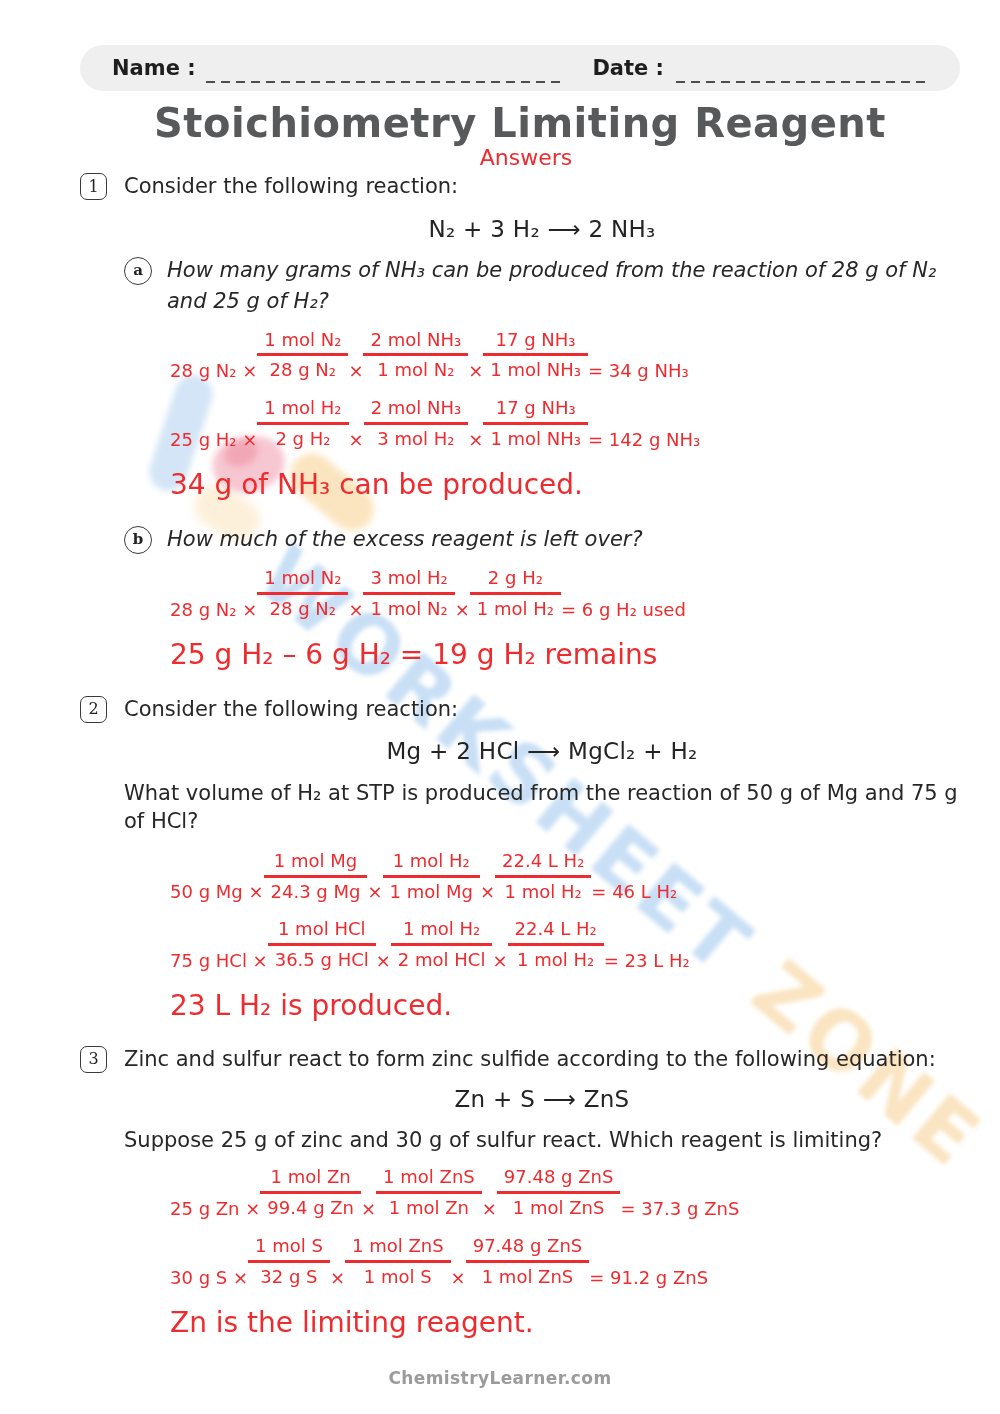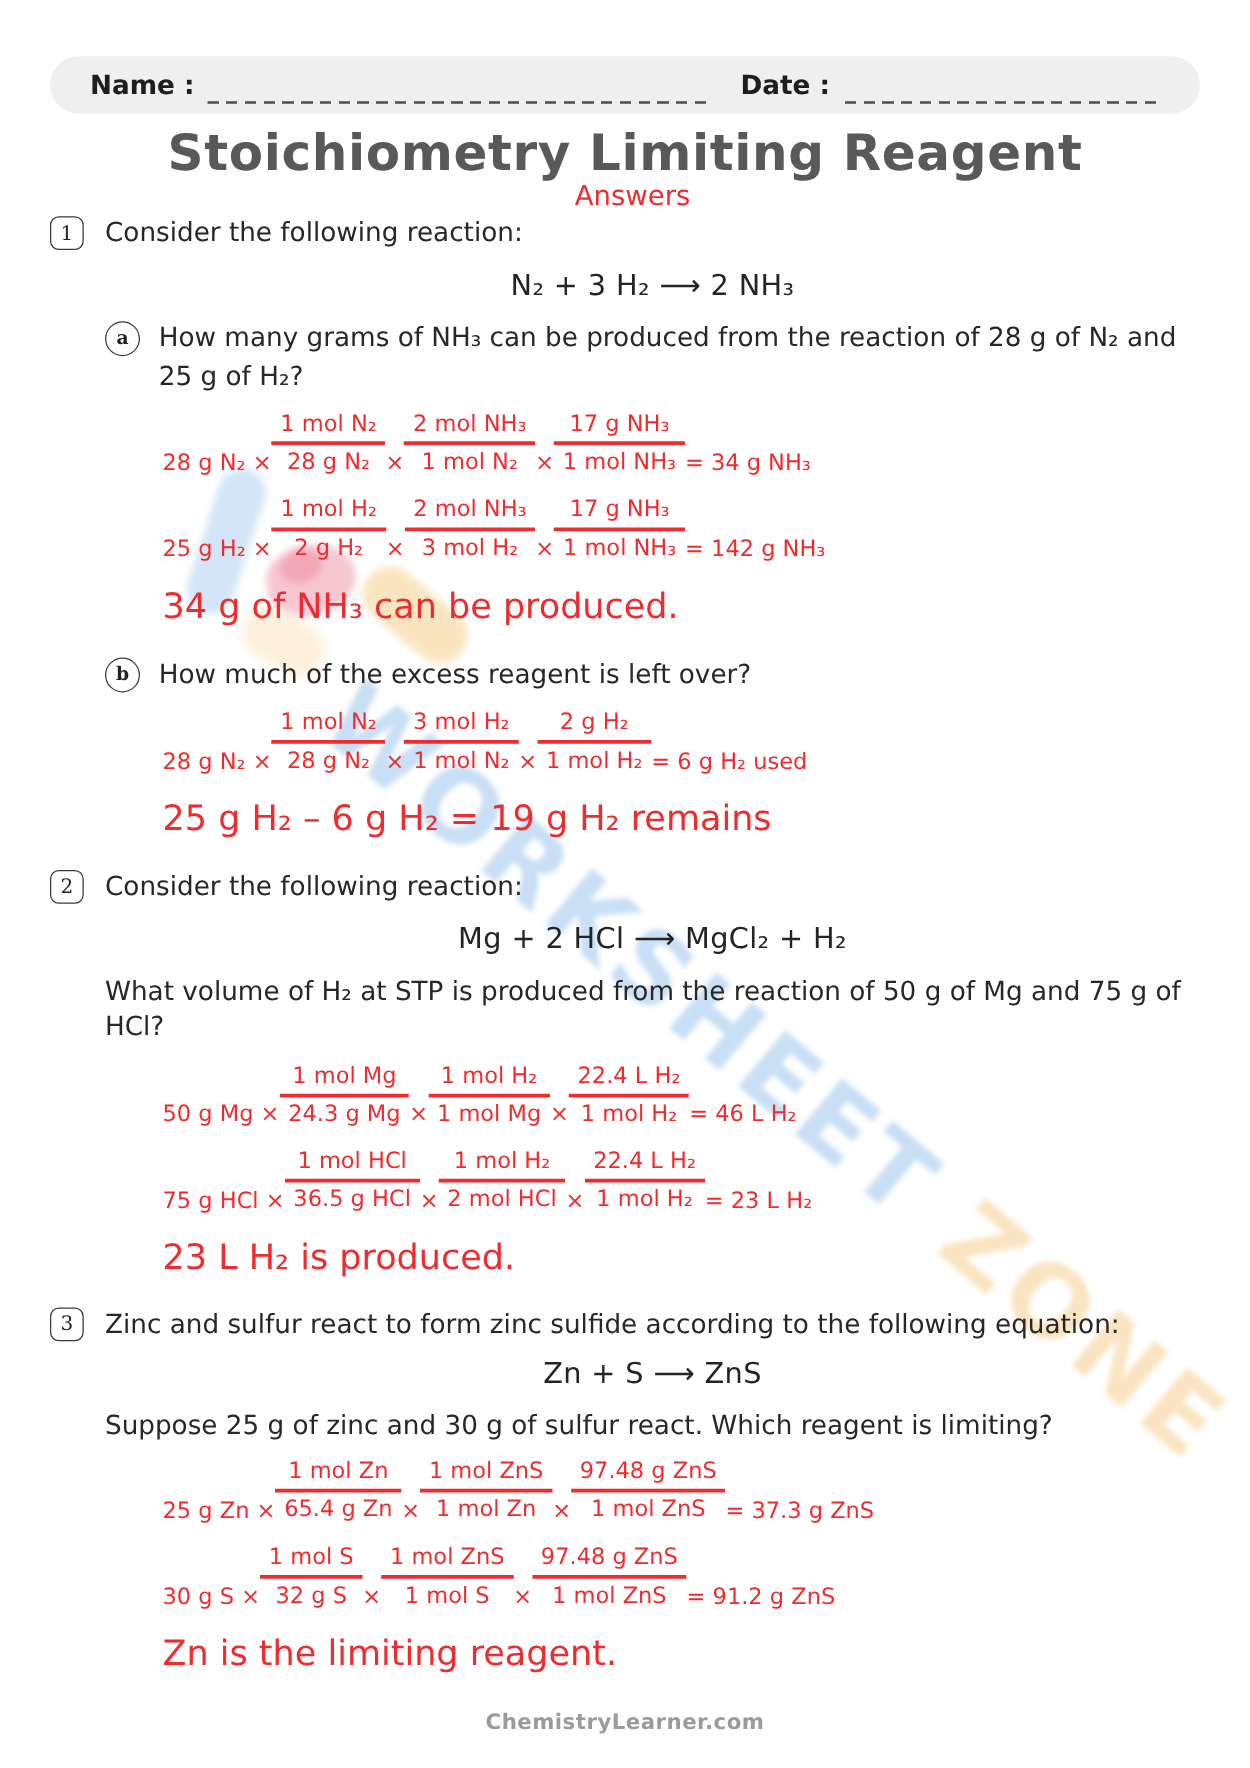--- a/index.html
+++ b/index.html
@@ -46,21 +46,21 @@
   }
   .watermark{
     position:absolute;left:300px;top:528px;
     transform:rotate(40deg);transform-origin:0 0;
     font-size:80px;font-weight:bold;letter-spacing:5px;white-space:nowrap;
     filter:blur(2px);
   }
   .wm-blue{color:rgba(164,202,238,.60);}
   .wm-orange{color:rgba(248,216,166,.70);}
   
-  .content{position:relative;z-index:1;}
+  .content{position:relative;z-index:1;margin-left:40px;}
   .name-bar{
     margin:45px 40px 0 40px;height:46px;
     background:#efeff0;border-radius:23px;
     display:flex;align-items:center;padding:0 32px;
     font-size:21px;font-weight:bold;color:#1e1e1e;
   }
   .dash-line{
     height:14px;align-self:flex-end;margin-bottom:8px;
     background-image:repeating-linear-gradient(90deg,#4d4d4d 0 9px,transparent 9px 15px);
     background-size:100% 2px;background-position:0 100%;background-repeat:no-repeat;
@@ -88,21 +88,21 @@
   .sub-row{
     display:flex;align-items:flex-start;gap:15px;
     margin-left:84px;margin-right:40px;font-size:21px;line-height:1.5;
   }
   .circle-badge{
     flex:0 0 auto;width:28px;height:28px;margin-top:2px;
     border:1.6px solid #3a3a3a;border-radius:50%;
     display:flex;align-items:center;justify-content:center;
     font-family:"DejaVu Serif","Liberation Serif",serif;font-weight:bold;font-size:15px;color:#222;
   }
-  .sub-text{max-width:828px;}
+  .sub-text{max-width:828px;font-style:italic;}
   .equation{
     text-align:center;font-size:23px;color:#242424;letter-spacing:.3px;padding-left:44px;
   }
   .calc{
     display:flex;align-items:flex-end;
     margin-left:130px;color:var(--red);font-size:18px;white-space:nowrap;
   }
   .frac{display:inline-flex;flex-direction:column;align-items:stretch;text-align:center;line-height:1.22;}
   .frac .num{padding:0 7px 3px 7px;}
   .frac .den{border-top:3px solid currentColor;padding:3px 7px 0 7px;}
@@ -281,21 +281,21 @@
     <div class="equation mt13">Zn + S ⟶ ZnS</div>
 
     <div class="q-row mt14" style="margin-left:84px;">
       <span>Suppose 25 g of zinc and 30 g of sulfur react. Which reagent is limiting?</span>
     </div>
 
     <div class="calc mt12">
       <span>25 g Zn ×</span>
       <span class="frac">
         <span class="num">1 mol Zn</span>
-        <span class="den">65.4 g Zn</span>
+        <span class="den">99.4 g Zn</span>
       </span>
       <span>×</span>
       <span class="frac">
         <span class="num">1 mol ZnS</span>
         <span class="den">1 mol Zn</span>
       </span>
       <span>×</span>
       <span class="frac">
         <span class="num">97.48 g ZnS</span>
         <span class="den">1 mol ZnS</span>

